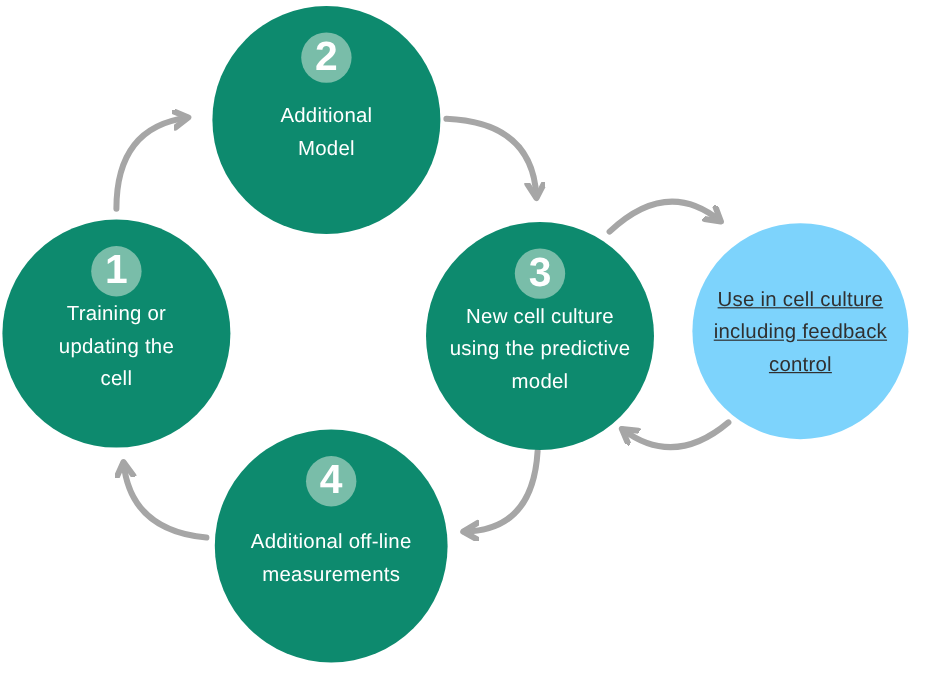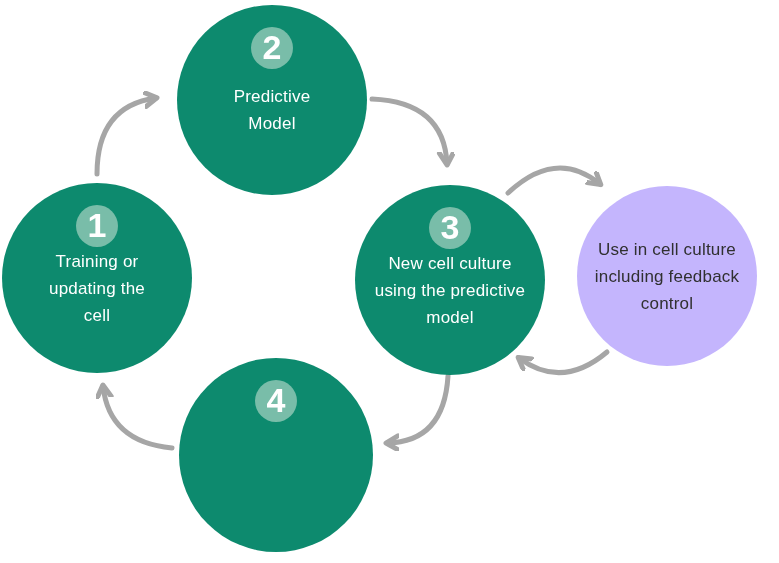--- a/index.html
+++ b/index.html
@@ -14,21 +14,21 @@
   .node{
     position:absolute;
     border-radius:50%;
     display:flex;
     align-items:center;
     justify-content:center;
     text-align:center;
     box-sizing:border-box;
   }
   .node.dark{background:#0d8a6e;color:#ffffff;}
-  .node.light{background:#c4b5fd;color:#303030;}
+  .node.light{background:#7dd3fc;color:#303030;text-decoration:underline;}
   .node-label{
     font-size:17px;
     line-height:27px;
     white-space:pre-line;
     letter-spacing:0.2px;
   }
   .node.dark .node-label{margin-top:20px;}
   .badge{
     position:absolute;
     top:22px;left:50%;
@@ -76,33 +76,35 @@
 
   <div class="node dark node-1">
     <span class="badge">1</span>
     <div class="node-label">Training or
 updating the
 cell</div>
   </div>
 
   <div class="node dark node-2">
     <span class="badge">2</span>
-    <div class="node-label">Predictive
+    <div class="node-label">Additional
 Model</div>
   </div>
 
   <div class="node dark node-3">
     <span class="badge">3</span>
     <div class="node-label">New cell culture
 using the predictive
 model</div>
   </div>
 
   <div class="node dark node-4">
     <span class="badge">4</span>
+    <div class="node-label">Additional off-line
+measurements</div>
   </div>
 
   <div class="node light node-feedback">
     <div class="node-label">Use in cell culture
 including feedback
 control</div>
   </div>
 
 </div>
 

